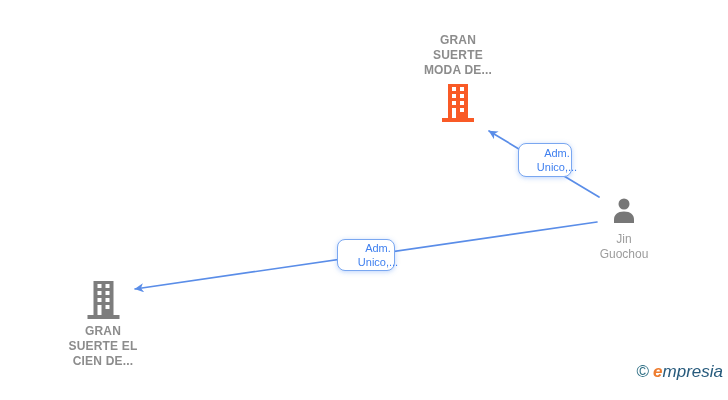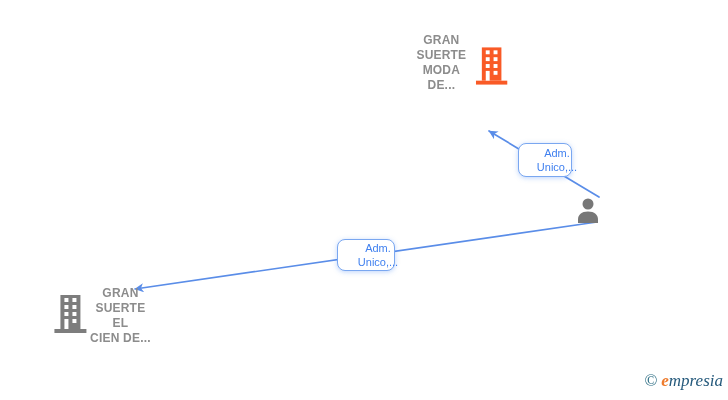--- a/index.html
+++ b/index.html
@@ -1,42 +1,42 @@
 <!DOCTYPE html>
 <html><head>
 <meta charset="utf-8">
 <style>
   html,body{margin:0;padding:0;background:#fff;}
   .canvas{
     position:relative;width:728px;height:400px;background:#ffffff;
     font-family:"Liberation Sans",sans-serif;overflow:hidden;
   }
   .edges{position:absolute;left:0;top:0;width:728px;height:400px;}
-  .node{position:absolute;display:flex;flex-direction:row;align-items:center;cursor:pointer;}
+  .node{position:absolute;display:flex;flex-direction:column;align-items:center;cursor:pointer;}
   .node-label{
     white-space:pre-line;text-align:center;font-size:12px;line-height:15px;
   }
   .company-label{color:#8c8c8c;font-weight:bold;letter-spacing:.2px;}
   .person-label{color:#9c9c9c;margin-top:7px;}
   .label-above{margin-bottom:6px;}
   .label-below{margin-top:5px;}
   .edge-label{
     position:absolute;display:flex;align-items:center;justify-content:center;
     text-align:center;white-space:pre-line;font-size:11px;line-height:14px;
     color:#4080ef;background:#ffffff;border:1.5px solid #7aa7f0;border-radius:8px;
     box-shadow:0 1px 5px rgba(66,133,244,.35);box-sizing:border-box;cursor:pointer;padding-left:24px;
   }
   #edge-label-top{left:518px;top:143px;width:54px;height:34px;}
   #edge-label-bottom{left:337px;top:239px;width:58px;height:32px;}
   #node-company-top{left:408px;top:33px;width:100px;}
   #node-person{left:574px;top:197px;width:100px;}
   #node-company-bottom{left:53px;top:281px;width:100px;}
   .watermark{
-    position:absolute;right:5px;bottom:9px;
-    font-family:Liberation Serif, serif;font-style:italic;font-size:17px;line-height:20px;
+    position:absolute;right:5px;bottom:18px;
+    font-family:Liberation Sans, sans-serif;font-style:italic;font-size:17px;line-height:20px;
     user-select:none;
     text-align:right;
   }
   .watermark .copy{color:#2d6e84;font-style:normal;margin-right:4px;}
   .watermark .brand-e{color:#ee7c2e;font-weight:bold;}
   .watermark .brand-rest{color:#265a7c;}
 </style>
 </head>
 <body>
 
@@ -74,20 +74,22 @@
     </svg>
   </div>
 
   <div class="node" id="node-person">
     <svg width="28" height="28" viewBox="0 0 28 28">
       <g fill="#777777">
         <circle cx="14" cy="7" r="5.5"></circle>
         <path d="M14 14.5 C7.5 14.5 4 17.8 4 22.5 L4 26 L24 26 L24 22.5 C24 17.8 20.5 14.5 14 14.5 Z"></path>
       </g>
     </svg>
+    <div class="node-label person-label">Jin
+Guochou</div>
   </div>
 
   <div class="node" id="node-company-bottom">
     <svg width="37" height="38" viewBox="0 0 34 38">
       <g fill="#7d7d7d">
         <rect x="1" y="34" width="32" height="4"></rect>
         <rect x="7" y="0" width="20" height="34"></rect>
       </g>
       <g fill="#ffffff">
         <rect x="11" y="3" width="4" height="4"></rect>

